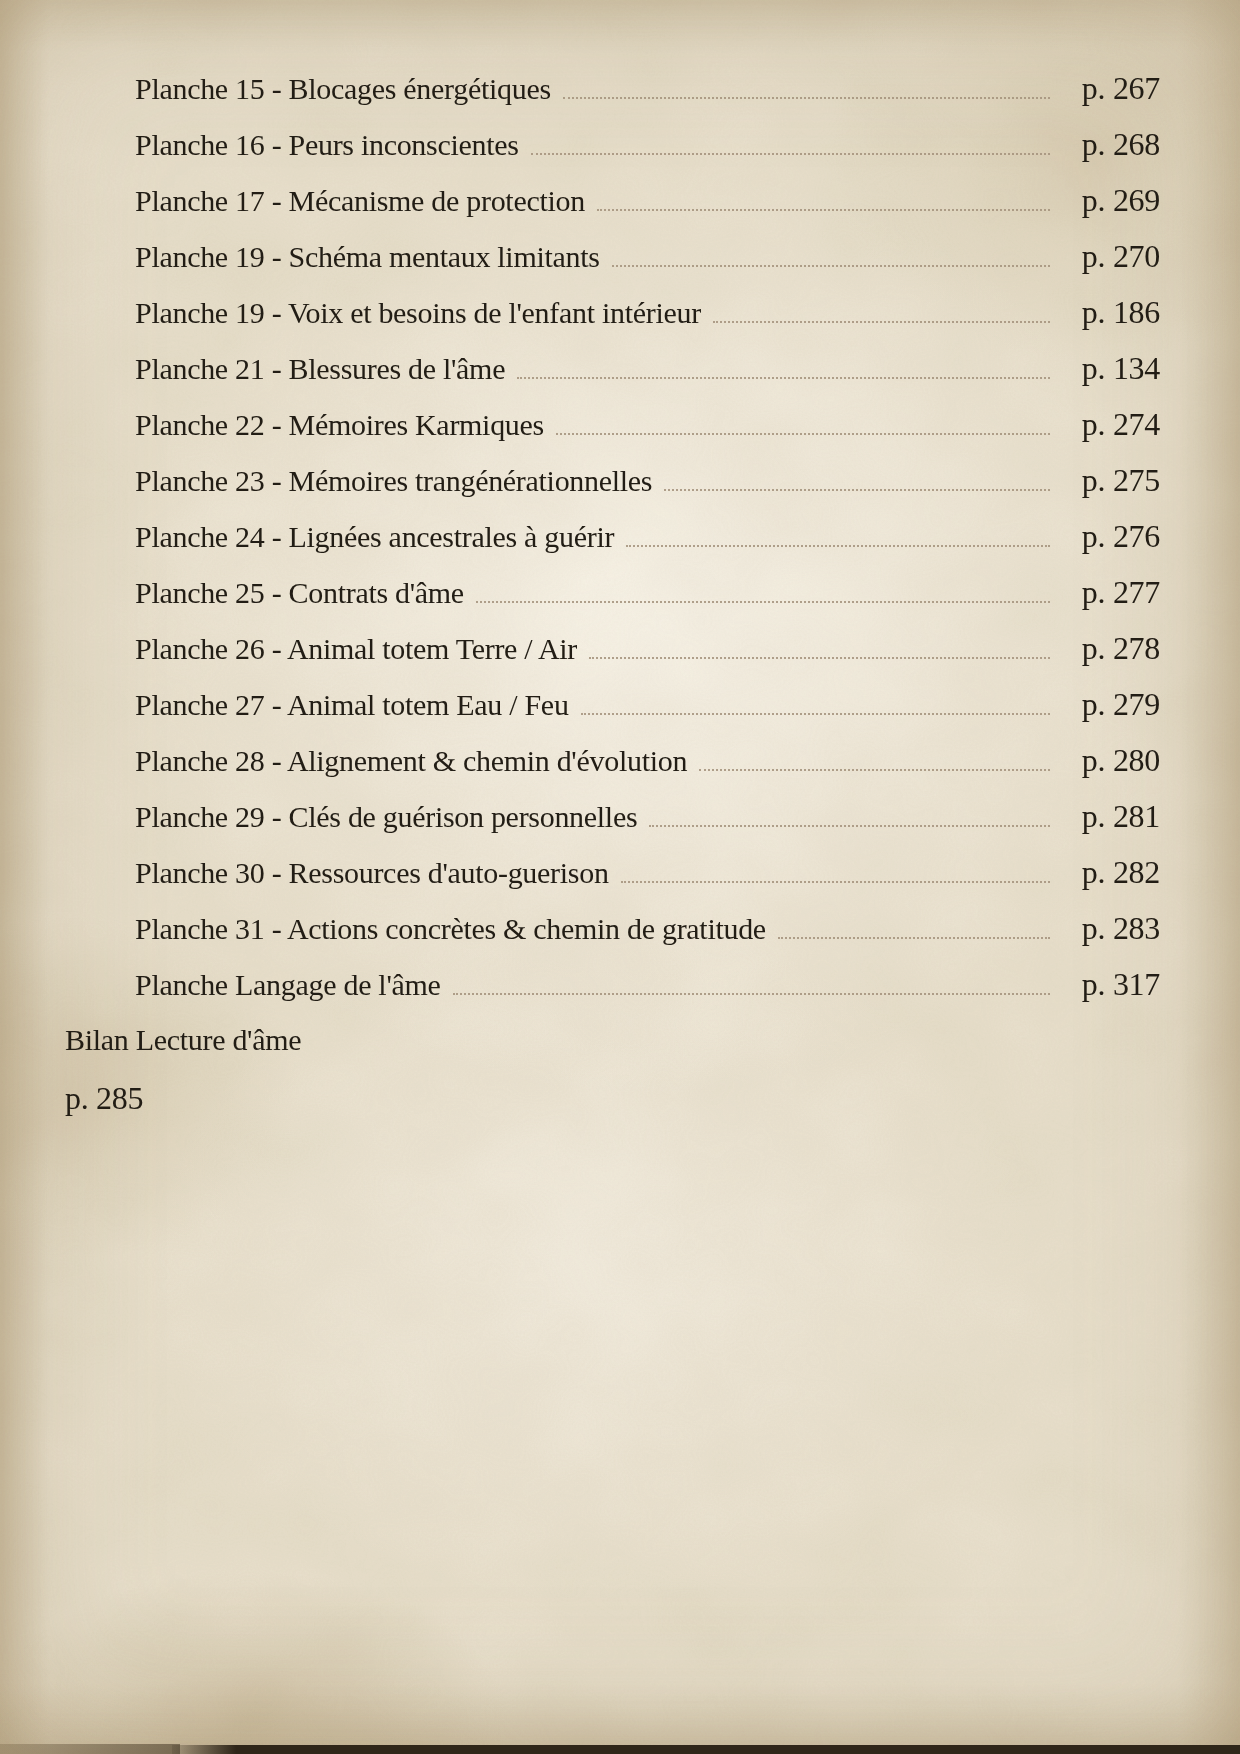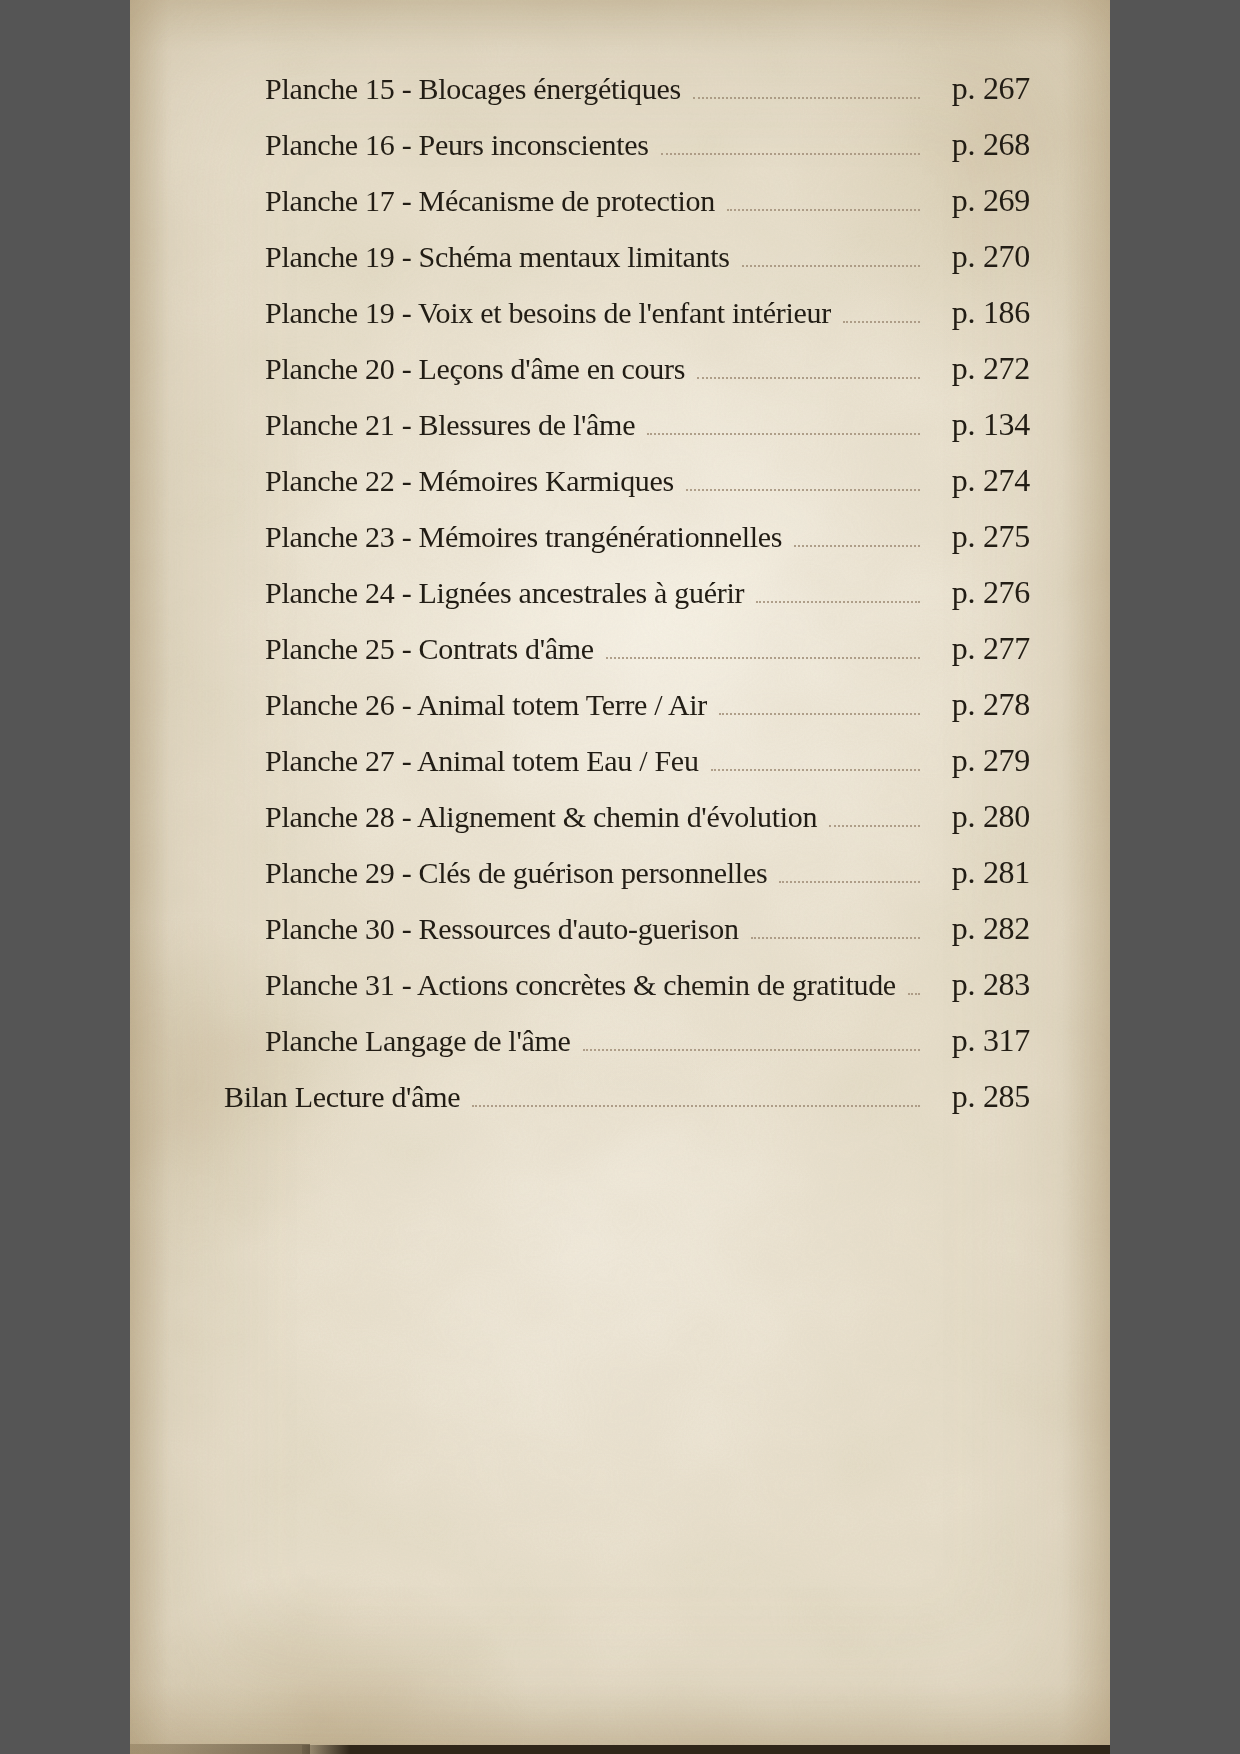--- a/index.html
+++ b/index.html
@@ -2,21 +2,21 @@
 <html lang="fr" style="--text-color: #221d15; --dot-color: #a4927c; --page-bg: #eae2cf; --edge-bar: #2f2619;"><head>
 <meta charset="utf-8">
 <style>
   html, body {
     margin: 0;
     padding: 0;
     background: #555;
   }
   .page {
     position: relative;
-    width: 980px;
+    width: 1240px;
     height: 1754px;
     margin: 0 auto;
     overflow: hidden;
     font-family: "Liberation Serif", "DejaVu Serif", serif;
     color: var(--text-color, #221d15);
     background:
       radial-gradient(ellipse 62% 38% at 52% 36%, rgba(250,246,236,0.95) 0%, rgba(250,246,236,0) 70%),
       radial-gradient(ellipse 55% 30% at 48% 72%, rgba(246,241,229,0.8) 0%, rgba(246,241,229,0) 65%),
       radial-gradient(ellipse 30% 18% at 88% 8%, rgba(205,190,158,0.45) 0%, rgba(205,190,158,0) 70%),
       radial-gradient(ellipse 26% 14% at 6% 62%, rgba(198,182,148,0.4) 0%, rgba(198,182,148,0) 70%),
@@ -49,21 +49,21 @@
     display: flex;
     align-items: baseline;
     height: 56px;
     line-height: 56px;
     padding-right: 80px;
     font-size: 30px;
     letter-spacing: -0.3px;
     white-space: nowrap;
   }
   .toc-row.level-1 { padding-left: 135px; }
-  .toc-row.level-0 { padding-left: 94px; }
+  .toc-row.level-0 { padding-left: 53px; flex-direction: column; }
   .toc-title { flex: 0 0 auto; }
   .dot-leader {
     flex: 1 1 auto;
     height: 0;
     margin: 0 32px 0 12px;
     border-bottom: 2.4px dotted var(--dot-color, #a4927c);
     opacity: 0.85;
   }
   .toc-page {
     flex: 0 0 70px;
@@ -127,25 +127,20 @@
         <span class="toc-title">Planche 19 - Schéma mentaux limitants</span>
         <span class="dot-leader"></span>
         <span class="toc-page">p. 270</span>
       </div>
       <div class="toc-row level-1">
         <span class="toc-title">Planche 19 - Voix et besoins de l'enfant intérieur</span>
         <span class="dot-leader"></span>
         <span class="toc-page">p. 186</span>
       </div>
       <div class="toc-row level-1">
-        <span class="toc-title">Planche 20 - Leçons d'âme en cours</span>
-        <span class="dot-leader"></span>
-        <span class="toc-page">p. 272</span>
-      </div>
-      <div class="toc-row level-1">
         <span class="toc-title">Planche 21 - Blessures de l'âme</span>
         <span class="dot-leader"></span>
         <span class="toc-page">p. 134</span>
       </div>
       <div class="toc-row level-1">
         <span class="toc-title">Planche 22 - Mémoires Karmiques</span>
         <span class="dot-leader"></span>
         <span class="toc-page">p. 274</span>
       </div>
       <div class="toc-row level-1">

